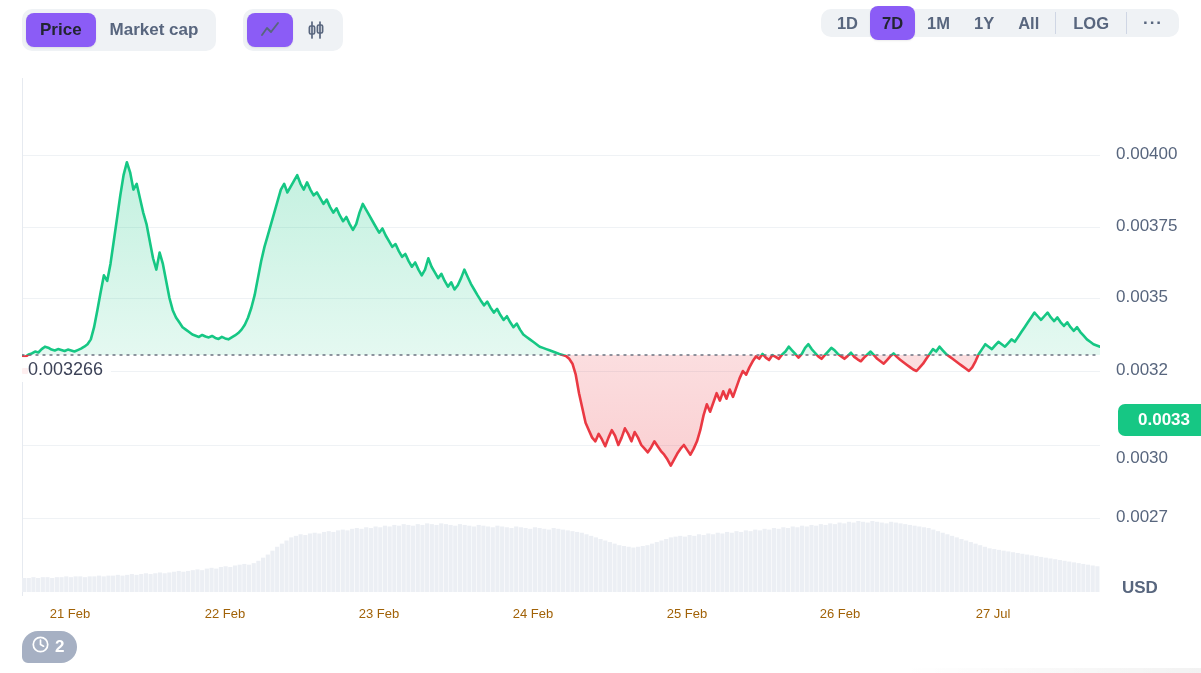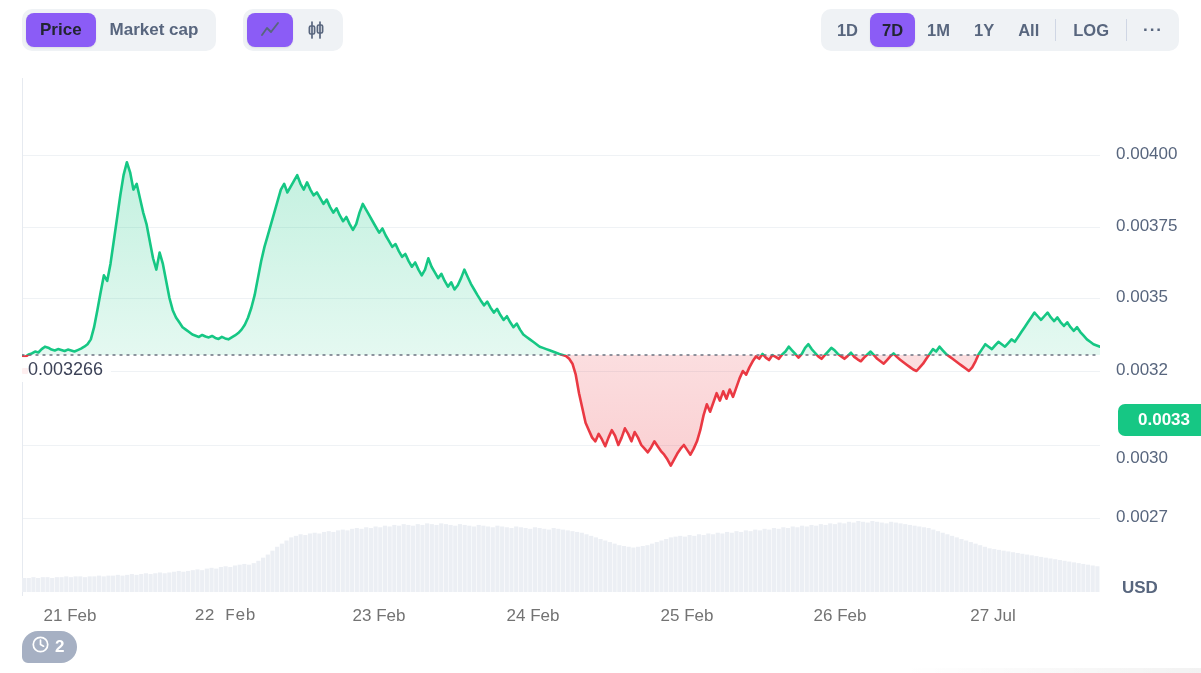--- a/index.html
+++ b/index.html
@@ -13,21 +13,21 @@
 
   
   .toolbar { position: absolute; left: 0; top: 0; width: 1201px; height: 60px; }
 
   .seg-group {
     position: absolute; display: flex; align-items: center;
     background: #eff2f5; border-radius: 10px; padding: 4px;
   }
   .seg-group.left { left: 22px; top: 9px; height: 42px; }
   .seg-group.chartkind { left: 243px; top: 9px; height: 42px; }
-  .seg-group.ranges { right: 22px; top: 9px; height: 42px; }
+  .seg-group.ranges { right: 22px; top: 9px; height: 28px; }
 
   .seg {
     display: flex; align-items: center; justify-content: center;
     height: 34px; padding: 0 14px;
     font-size: 17px; font-weight: 600; color: #58667e;
     border-radius: 8px; cursor: pointer; white-space: nowrap;
     background: transparent; border: none;
     font-family: "Liberation Sans", sans-serif;
   }
   .seg.active { background: #8b5cf6; color: #222531; box-shadow: 0 1px 2px rgba(0,0,0,.08); }
@@ -70,21 +70,21 @@
   }
   .ref-dot {
     position: absolute; left: 22px; top: 368px;
     width: 6px; height: 6px; background: #ea3943; border-radius: 1px;
   }
 
   
   .x-labels { position: absolute; left: 0; top: 606px; width: 1100px; height: 26px; }
   .x-lab {
     position: absolute; top: 0;
-    font-size: 17px; color: #737373;
+    font-size: 13px; color: #a16207;
     transform: translateX(-50%); white-space: nowrap;
   }
 
   
   .watermark {
     position: absolute; left: 866px; top: 500px;
     display: flex; align-items: center; gap: 9px;
     opacity: .55; pointer-events: none;
   }
   .wm-text { font-size: 25px; font-weight: 700; color: #dcdfe8; letter-spacing: -.3px; }
@@ -431,21 +431,21 @@
   <div class="y-lab" style="top: 66px;">0.00400</div>
       <div class="y-lab" style="top: 138px;">0.00375</div>
       <div class="y-lab" style="top: 209px;">0.0035</div>
       <div class="y-lab" style="top: 282px;">0.0032</div>
       <div class="y-lab" style="top: 356px; margin-top: 14px;">0.0030</div>
       <div class="y-lab" style="top: 429px;">0.0027</div>
     </div>
 
   <div class="x-labels">
       <div class="x-lab" style="left: 70px;">21 Feb</div>
-      <div class="x-lab" style="left: 225px; font-family: Liberation Mono, monospace;">22 Feb</div>
+      <div class="x-lab" style="left: 225px;">22 Feb</div>
       <div class="x-lab" style="left: 379px;">23 Feb</div>
       <div class="x-lab" style="left: 533px;">24 Feb</div>
       <div class="x-lab" style="left: 687px;">25 Feb</div>
       <div class="x-lab" style="left: 840px;">26 Feb</div>
       <div class="x-lab" style="left: 993px;">27 Jul</div>
     </div>
 
   <div class="hist-badge">
     <span>
       <svg width="19" height="19" viewBox="0 0 20 20">

